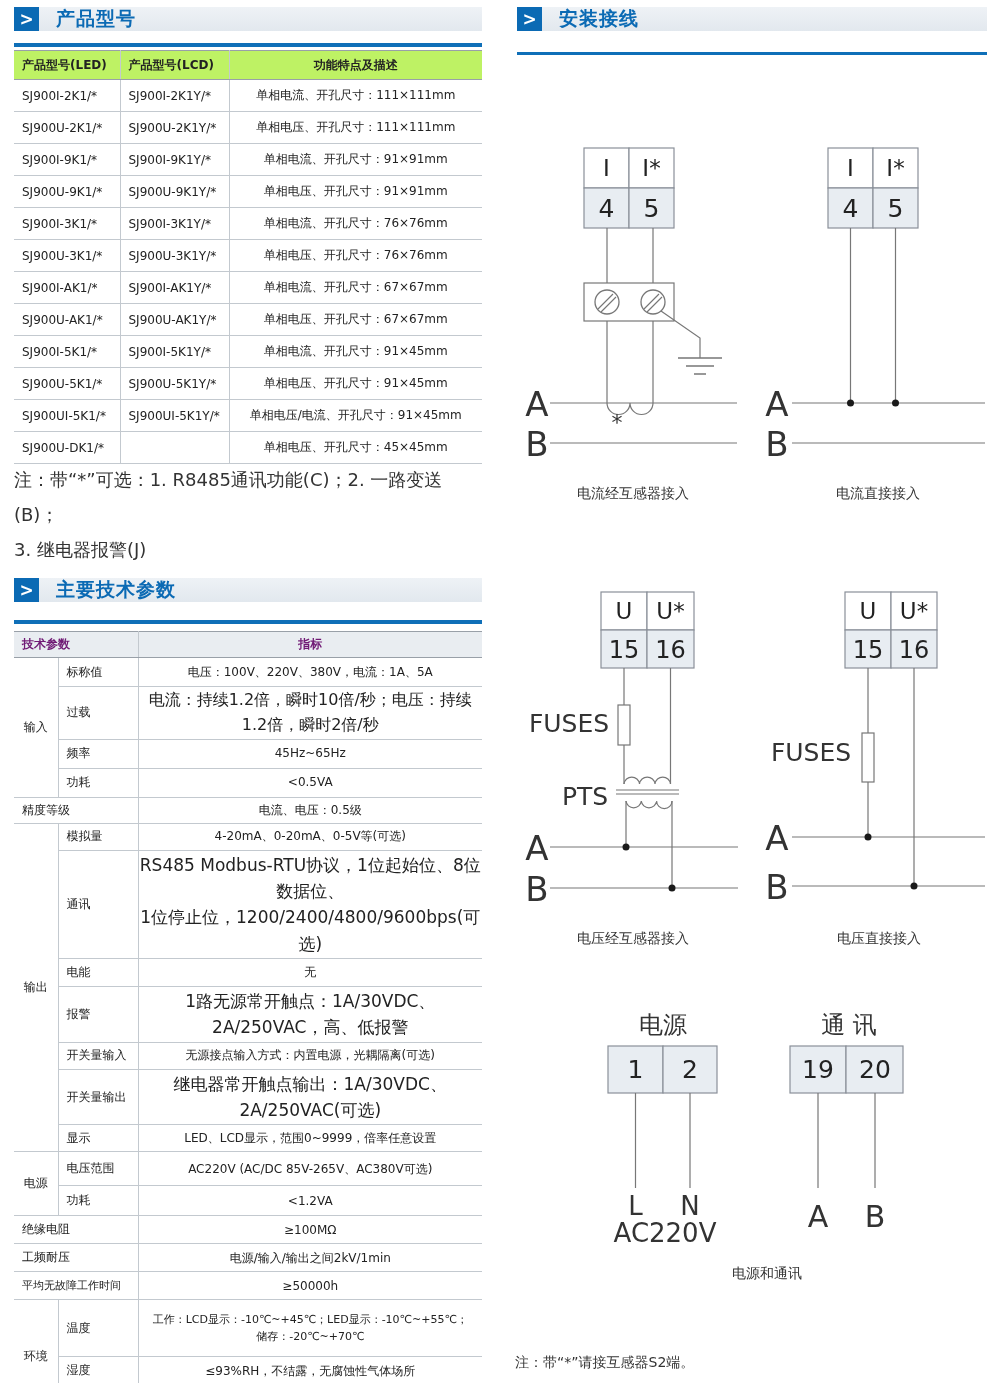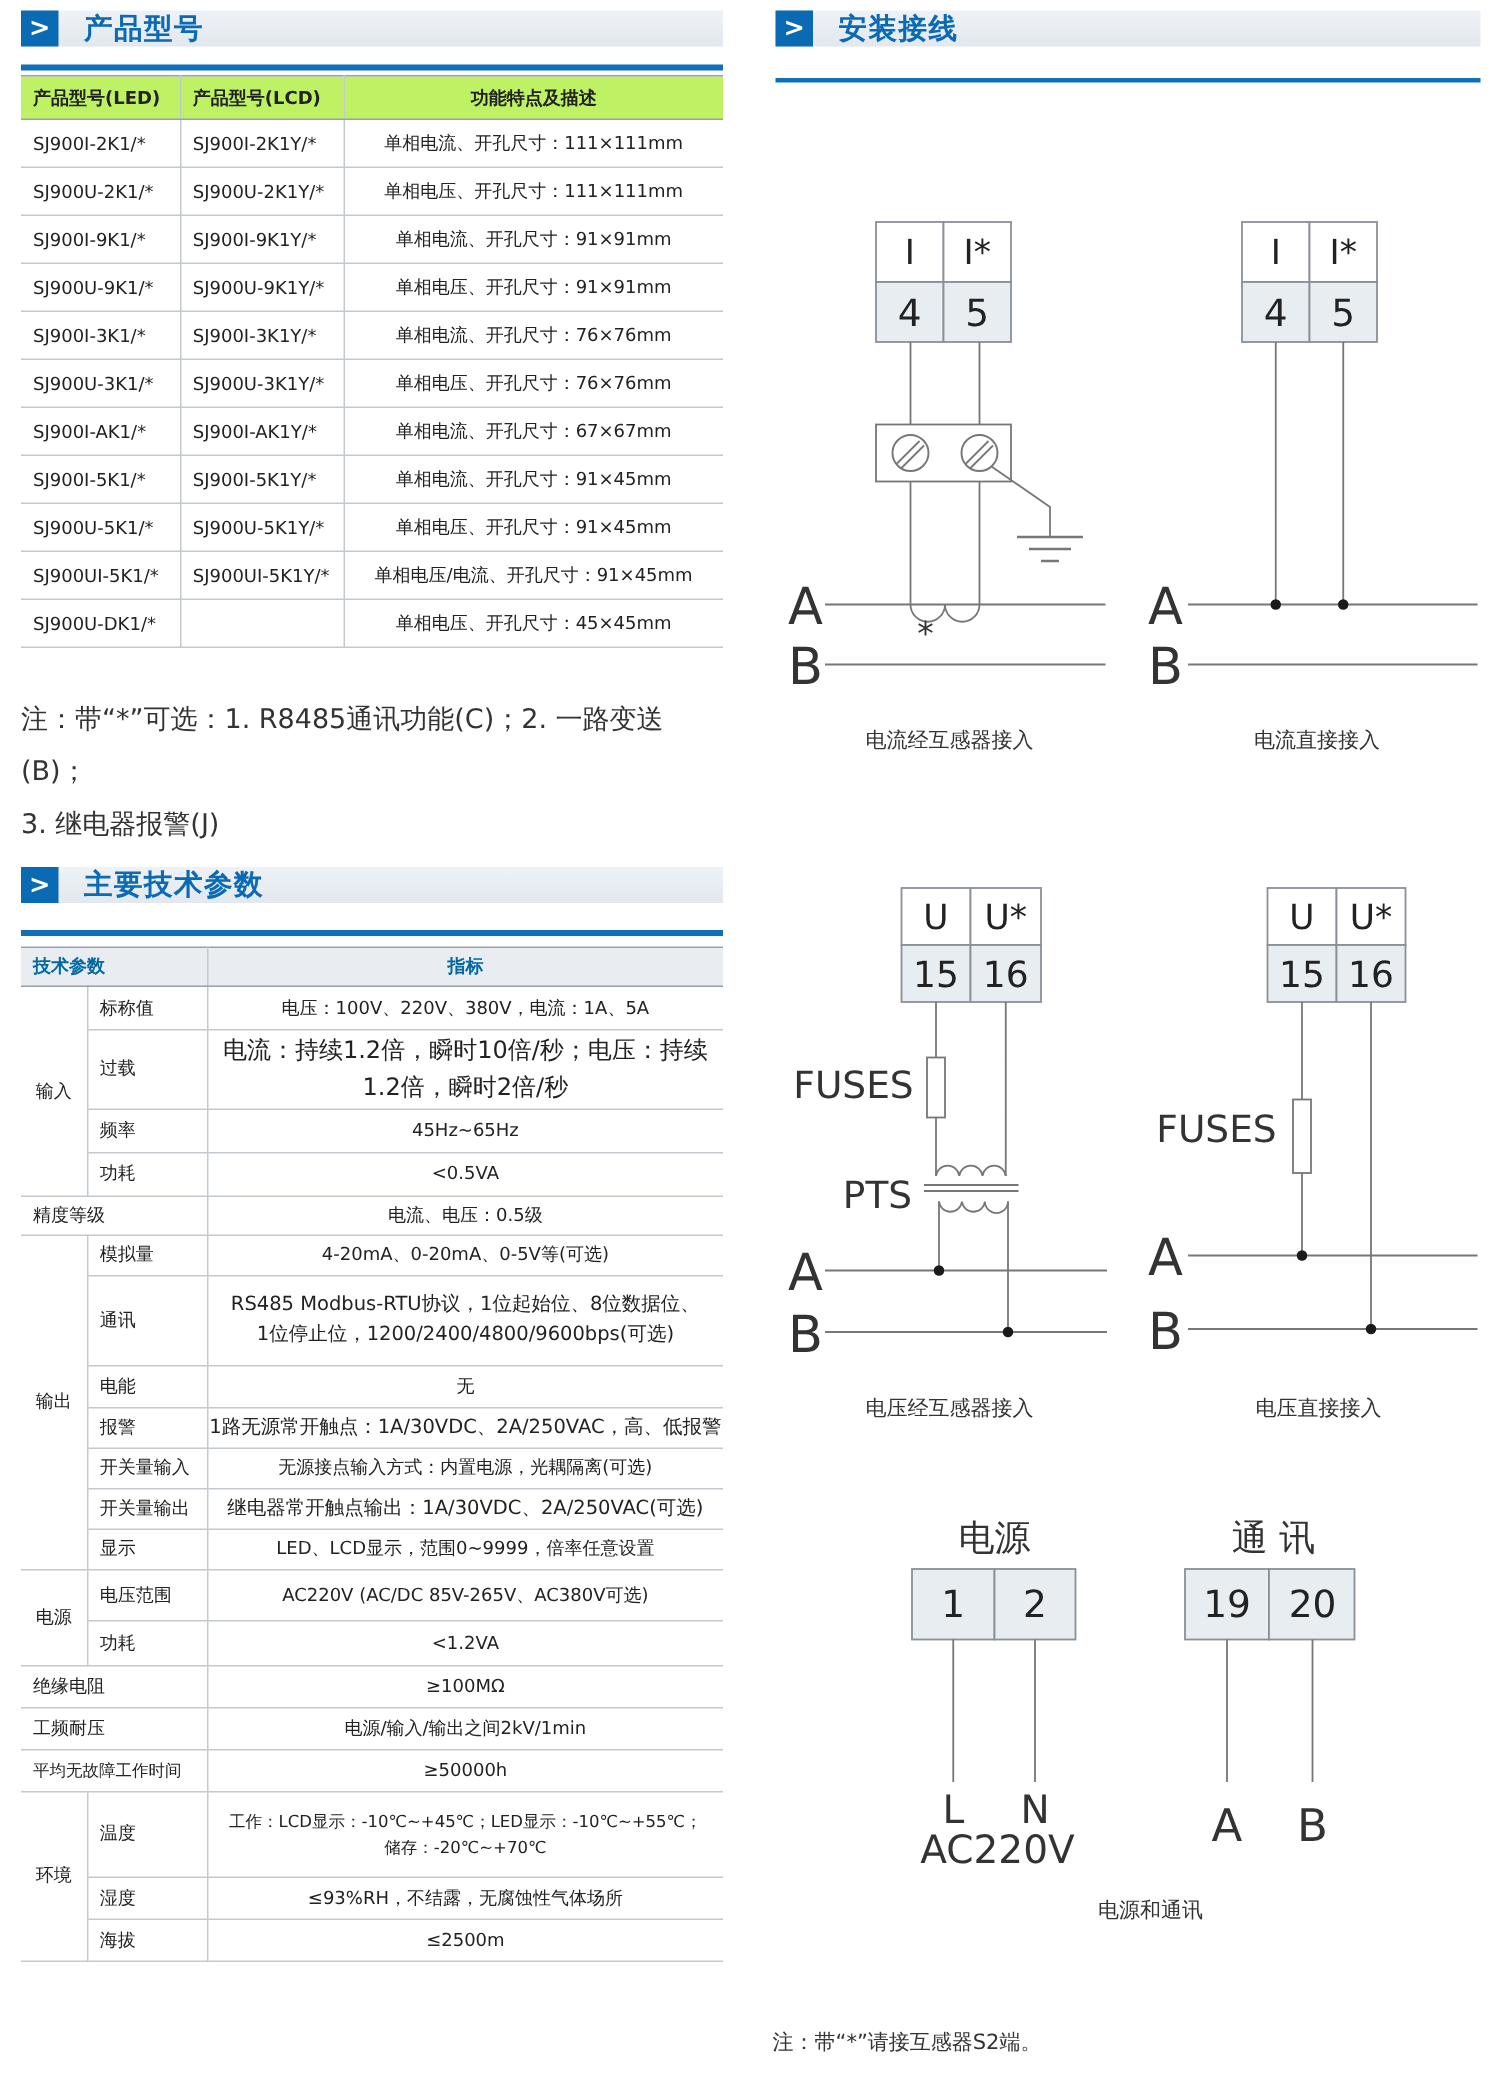--- a/index.html
+++ b/index.html
@@ -19,28 +19,28 @@
   #product-table{position:absolute;left:14px;top:50px;width:468px;font-size:12px;}
   #product-table th{font-weight:bold;background:#bef264;border-top:1px solid #99a0a8;
                     border-bottom:1px solid #99a0a8;height:26px;color:#222;}
   #product-table td{height:29px;border-bottom:1px solid #c3c9cf;}
   .bR{border-right:1px solid #c3c9cf;}
   .cellL{text-align:left;padding-left:8px;}
   .cellC{text-align:center;}
 
   #tech-table{position:absolute;left:14px;top:631px;width:468px;font-size:12px;}
   #tech-table th{font-weight:bold;background:#e9edf1;border-top:1px solid #99a0a8;
-                 border-bottom:1px solid #99a0a8;color:#0369a1;}
+                 border-bottom:1px solid #99a0a8;color:#701a75;}
   #tech-table td{border-bottom:1px solid #c3c9cf;}
   #tech-table td.g{text-align:center;}
   #tech-table td.l{text-align:left;padding-left:8px;}
   #tech-table td.v{text-align:center;white-space:pre-line;line-height:1.55;}
   .fs10{font-size:16px;}
   .fs11{font-size:11px;}
-  .fs115{font-size:13px;}
+  .fs115{font-size:17px;}
 
   .note{position:absolute;font-size:18px;color:#333;line-height:1.95;white-space:pre-line;}
 
   svg{position:absolute;}
   .wire{stroke:#777;stroke-width:1.2;fill:none;}
   .tcell{stroke:#8a9099;stroke-width:1.2;}
   .tcell-top{fill:#ffffff;}
   .tcell-bot{fill:#e8edf2;}
   .blk-txt{fill:#222;}
   .dot{fill:#1a1a1a;stroke:none;}
@@ -97,20 +97,25 @@
         </tr>
     <tr>
           <td class="bR cellL">SJ900U-3K1/*</td>
           <td class="bR cellL">SJ900U-3K1Y/*</td>
           <td class="cellC">单相电压、开孔尺寸：76×76mm</td>
         </tr>
     <tr>
           <td class="bR cellL">SJ900I-AK1/*</td>
           <td class="bR cellL">SJ900I-AK1Y/*</td>
           <td class="cellC">单相电流、开孔尺寸：67×67mm</td>
+        </tr>
+    <tr>
+          <td class="bR cellL">SJ900U-AK1/*</td>
+          <td class="bR cellL">SJ900U-AK1Y/*</td>
+          <td class="cellC">单相电压、开孔尺寸：67×67mm</td>
         </tr>
     <tr>
           <td class="bR cellL">SJ900I-5K1/*</td>
           <td class="bR cellL">SJ900I-5K1Y/*</td>
           <td class="cellC">单相电流、开孔尺寸：91×45mm</td>
         </tr>
     <tr>
           <td class="bR cellL">SJ900U-5K1/*</td>
           <td class="bR cellL">SJ900U-5K1Y/*</td>
           <td class="cellC">单相电压、开孔尺寸：91×45mm</td>

